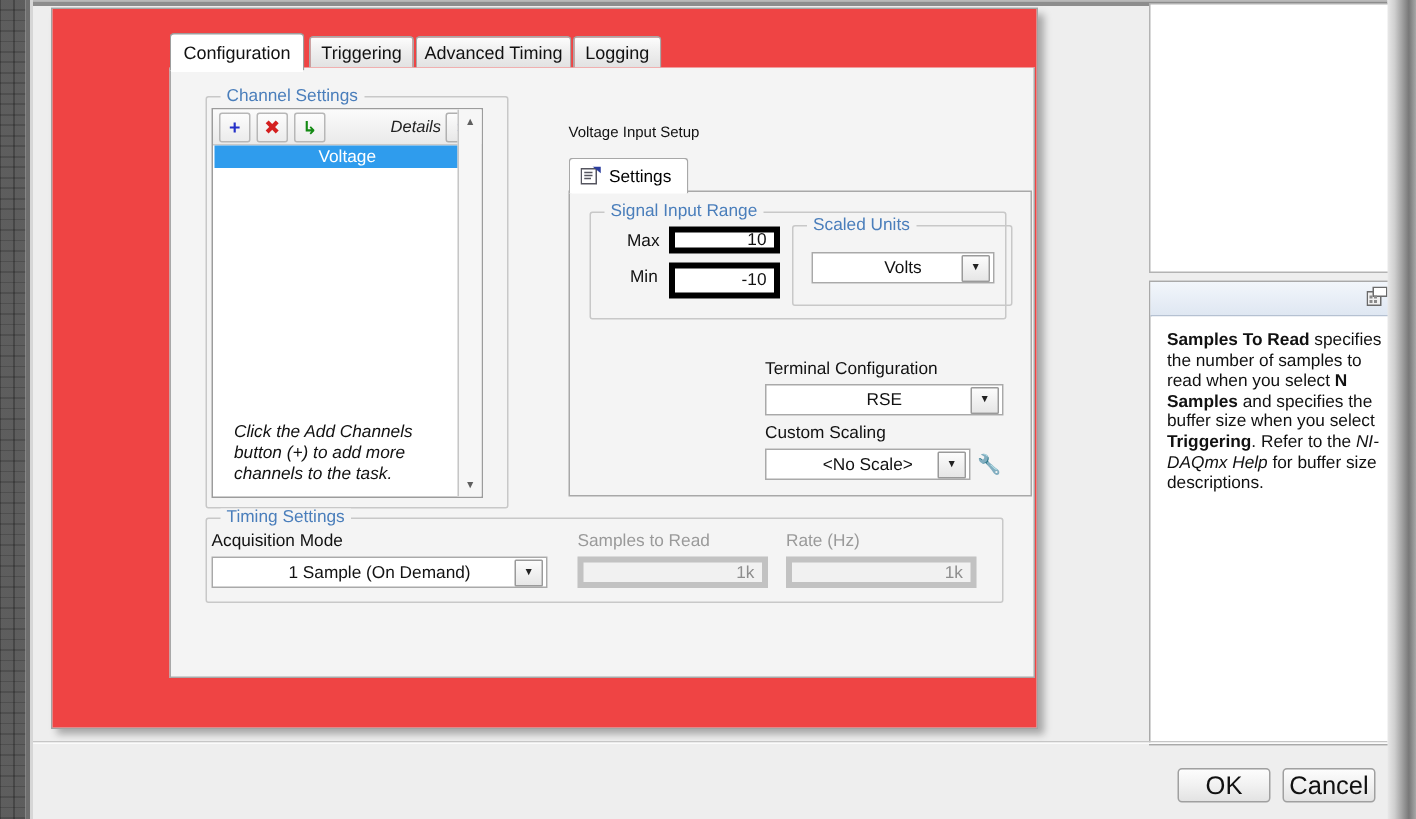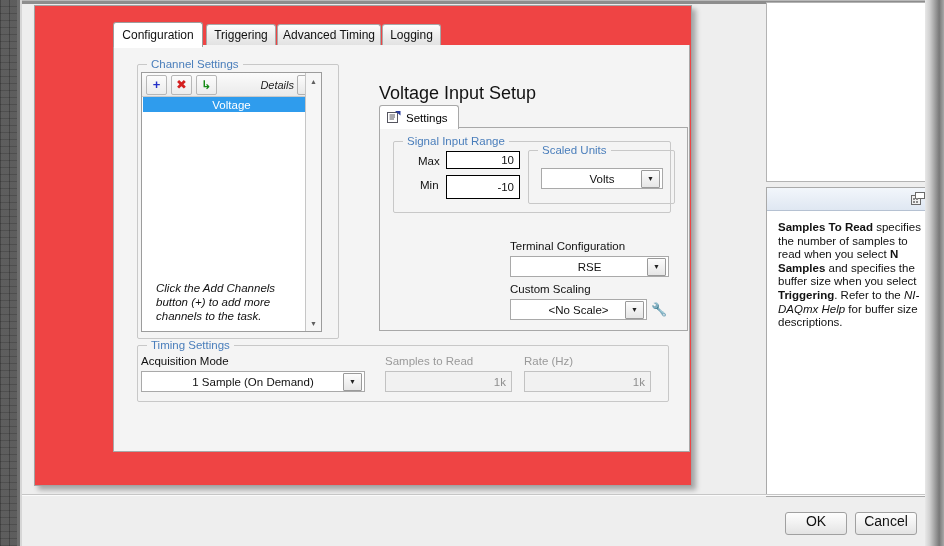--- a/index.html
+++ b/index.html
@@ -121,37 +121,37 @@
   .sb-arrow{
     position:absolute;left:0;width:100%;height:14px;
     display:flex;align-items:center;justify-content:center;
     font-size:7px;color:#5f5f5f;
   }
   .sb-up{top:1px;}
   .sb-dn{bottom:1px;}
 
   
   .setup-title{
-    position:absolute;left:265px;top:38px;font-size:18px;color:#111;white-space:nowrap;
+    position:absolute;left:265px;top:38px;font-size:10px;color:#111;white-space:nowrap;
   }
   .settings-tab{
     position:absolute;left:265px;top:60px;height:23px;
     background:#ffffff;border:1px solid #a8a8a8;border-bottom:none;border-radius:3px 3px 0 0;
     display:flex;align-items:center;padding:0 10px 0 7px;font-size:11.5px;z-index:4;
   }
   .settings-pane{
     position:absolute;left:265px;top:82px;width:307px;height:202px;
     background:#f4f4f4;border:1px solid #a8a8a8;
   }
   .doc-icon{
     width:14px;height:13px;margin-right:5px;position:relative;flex:none;
   }
   .lbl{position:absolute;font-size:11.5px;color:#111;}
   .field{
-    position:absolute;background:#fff;border:1px solid #000000;
+    position:absolute;background:#fff;border:4px solid #000000;
     font-size:11.5px;color:#111;box-sizing:border-box;
     display:flex;align-items:center;justify-content:flex-end;padding-right:5px;
   }
   .field.dis{background:#f1f1f1;border-color:#c2c2c2;color:#8e8e8e;justify-content:flex-end;}
 
   .combo{
     position:absolute;background:#fff;border:1px solid #a9a9a9;box-sizing:border-box;
     display:flex;align-items:center;justify-content:center;
     font-size:11.5px;color:#111;
   }
@@ -205,22 +205,22 @@
     background:#f4f4f4;border-left:1px solid #c9c9c9;box-sizing:border-box;
   }
 
   
   .bottom-sep{position:absolute;left:0;top:493px;width:903px;height:1px;background:#c6c6c6;}
   .bottom-sep2{position:absolute;left:0;top:494px;width:903px;height:1px;background:#fbfbfb;}
   .btn{
     position:absolute;height:21px;width:60px;
     background:linear-gradient(180deg,#fdfdfd 0%,#f1f1f1 50%,#e3e3e3 100%);
     border:1px solid #a0a0a0;border-radius:3px;
-    font-size:14px;color:#111;
-    display:flex;align-items:flex-start;justify-content:center;
+    font-size:17px;color:#111;
+    display:flex;align-items:center;justify-content:center;
   }
   .btn-ok{left:763px;top:511px;}
   .btn-cancel{left:833px;top:511px;}
 </style>
 </head>
 <body>
 
 <div id="root">
 
   <div class="desk-left"></div>

